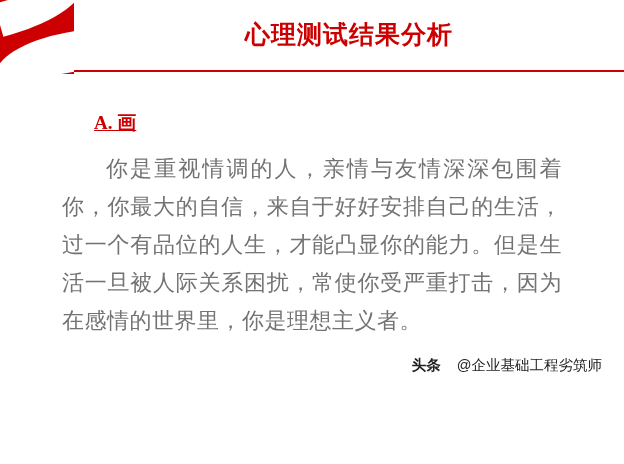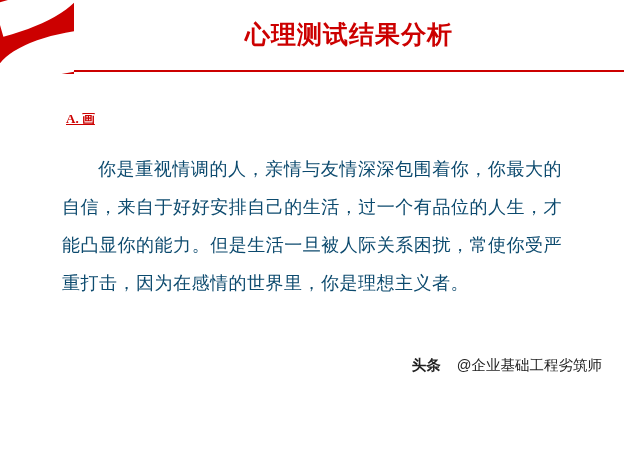--- a/index.html
+++ b/index.html
@@ -84,35 +84,35 @@
   
   .content {
     position: absolute;
     left: 0;
     top: 74px;
     width: 624px;
     height: 330px;
   }
   .section-label {
     position: absolute;
-    left: 66px;
+    left: 94px;
     top: 36px;
     color: #cc0000;
-    font-size: 13px;
+    font-size: 19px;
     font-weight: bold;
     font-family: "Liberation Serif", "DejaVu Serif", serif;
     text-decoration: underline;
   }
   .paragraph {
     position: absolute;
     left: 62px;
     top: 76px;
     width: 500px;
-    color: #0c4a6e;
-    font-size: 18px;
+    color: #737373;
+    font-size: 22px;
     line-height: 38px;
     text-indent: 2em;
     text-align: justify;
     font-family: "Liberation Serif", "DejaVu Serif", serif;
     letter-spacing: 0.5px;
   }
   
   .watermark {
     position: absolute;
     right: 22px;

